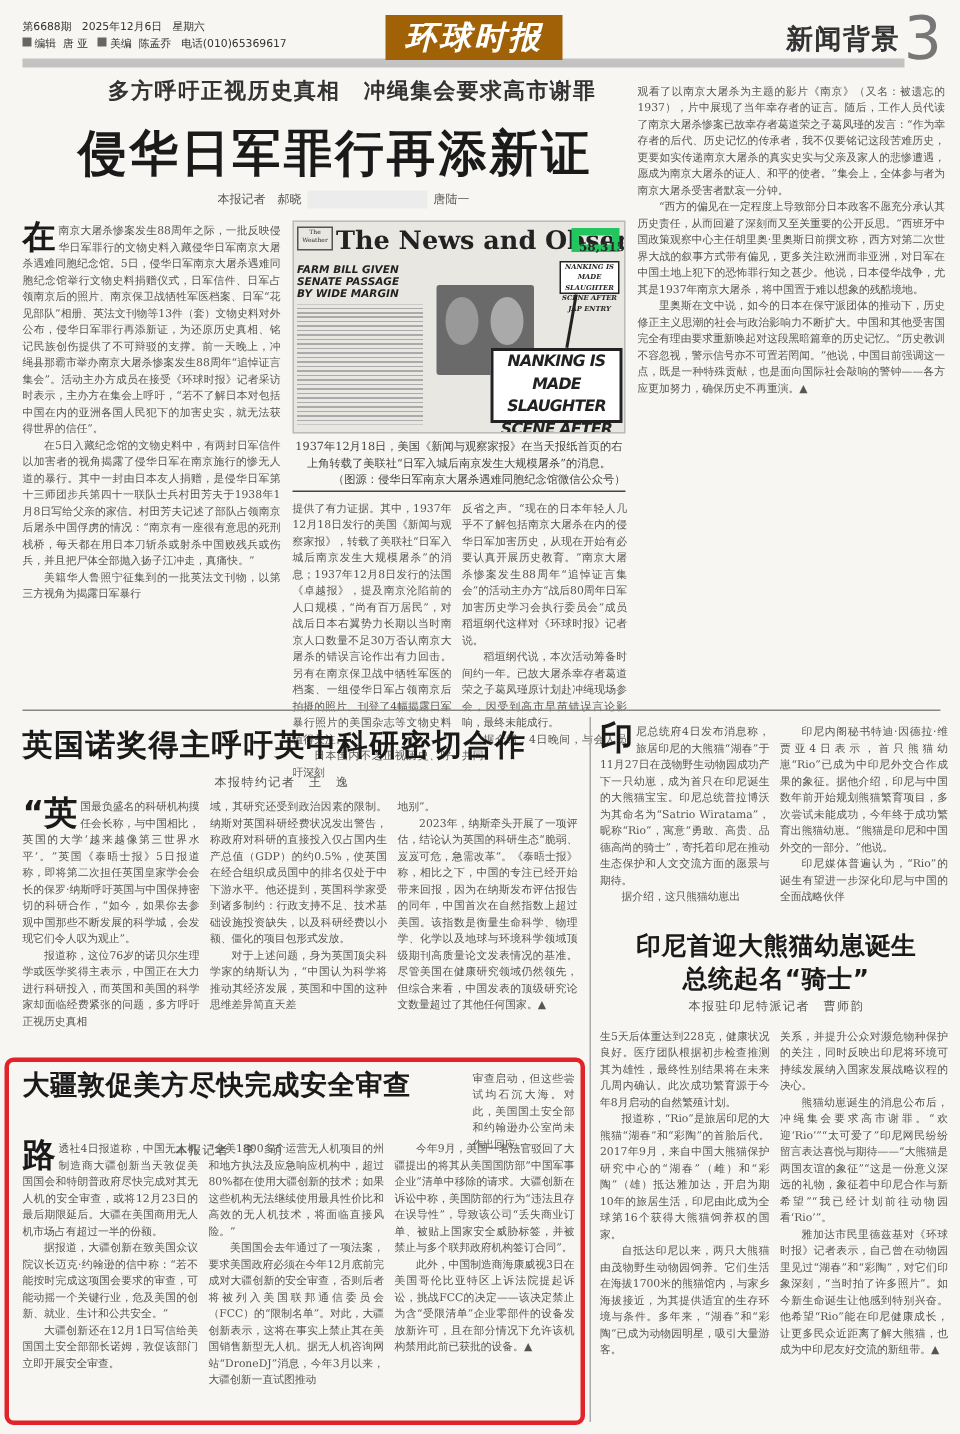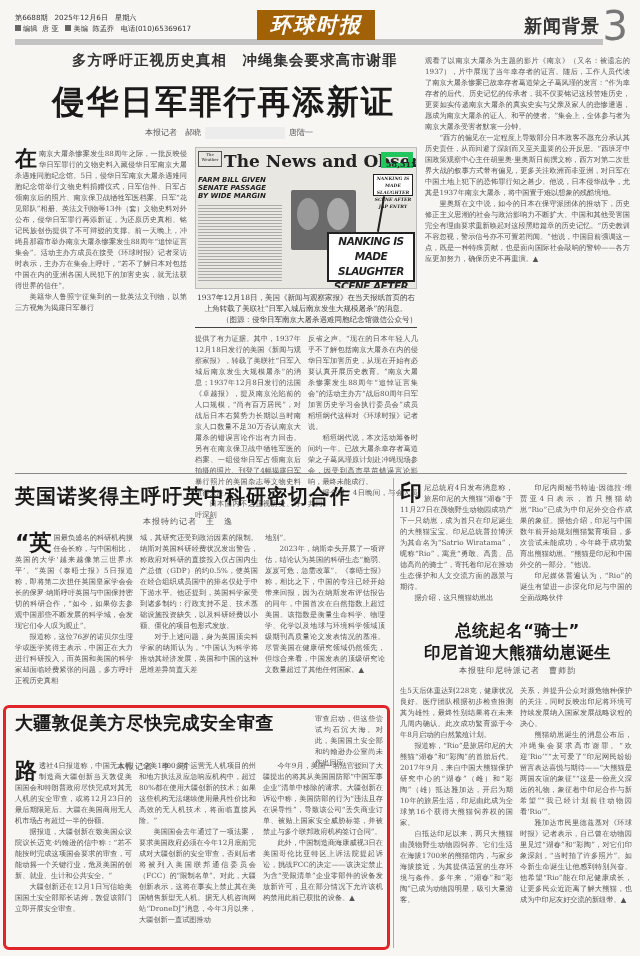--- a/index.html
+++ b/index.html
@@ -76,20 +76,21 @@
 </div>
 
 <div class="a1-kicker">多方呼吁正视历史真相　冲绳集会要求高市谢罪</div>
 <div class="a1-title">侵华日军罪行再添新证</div>
 <div class="a1-byline">
   <span>本报记者　郝晓</span><span class="blur"></span><span>唐陆一</span>
 </div>
 
 <div class="col" style="left:15px; top:148px; width:172px;">
   <p class="noind"><span class="dropcap">在</span><span>南京大屠杀惨案发生88周年之际，一批反映侵华日军罪行的文物史料入藏侵华日军南京大屠杀遇难同胞纪念馆。5日，侵华日军南京大屠杀遇难同胞纪念馆举行文物史料捐赠仪式，日军信件、日军占领南京后的照片、南京保卫战牺牲军医档案、日军“花见部队”相册、英法文刊物等13件（套）文物史料对外公布，侵华日军罪行再添新证，为还原历史真相、铭记民族创伤提供了不可辩驳的支撑。前一天晚上，冲绳县那霸市举办南京大屠杀惨案发生88周年“追悼证言集会”。活动主办方成员在接受《环球时报》记者采访时表示，主办方在集会上呼吁，“若不了解日本对包括中国在内的亚洲各国人民犯下的加害史实，就无法获得世界的信任”。</span></p>
+  <p>在5日入藏纪念馆的文物史料中，有两封日军信件以加害者的视角揭露了侵华日军在南京施行的惨无人道的暴行。其中一封由日本友人捐赠，是侵华日军第十三师团步兵第四十一联队士兵村田芳夫于1938年1月8日写给父亲的家信。村田芳夫记述了部队占领南京后屠杀中国俘虏的情况：“南京有一座很有意思的死刑栈桥，每天都在用日本刀斩杀或射杀中国败残兵或伤兵，并且把尸体全部抛入扬子江冲走，真痛快。”</p>
   <p>美籍华人鲁照宁征集到的一批英法文刊物，以第三方视角为揭露日军暴行</p>
 </div>
 
 <div class="photo">
   <div class="np-weather">The Weather</div>
   <div class="np-title">The News and Observer</div>
   <div class="np-num">58,315</div>
   <div class="np-hl" style="width:70px;">FARM BILL GIVEN SENATE PASSAGE BY WIDE MARGIN</div>
   <div class="np-cols"></div>
   <div class="np-faces"></div>
@@ -139,22 +140,22 @@
 
 <div class="col" style="left:400px; top:482px; width:113px;">
   <p class="noind"><span class="dropcap">印</span><span>尼总统府4日发布消息称，旅居印尼的大熊猫“湖春”于11月27日在茂物野生动物园成功产下一只幼崽，成为首只在印尼诞生的大熊猫宝宝。印尼总统普拉博沃为其命名为“Satrio Wiratama”，昵称“Rio”，寓意“勇敢、高贵、品德高尚的骑士”，寄托着印尼在推动生态保护和人文交流方面的愿景与期待。</span></p>
   <p>据介绍，这只熊猫幼崽出</p>
 </div>
 <div class="col" style="left:520px; top:482px; width:112px;">
   <p>印尼内阁秘书特迪·因德拉·维贾亚4日表示，首只熊猫幼崽“Rio”已成为中印尼外交合作成果的象征。据他介绍，印尼与中国数年前开始规划熊猫繁育项目，多次尝试未能成功，今年终于成功繁育出熊猫幼崽。“熊猫是印尼和中国外交的一部分。”他说。</p>
   <p>印尼媒体普遍认为，“Rio”的诞生有望进一步深化印尼与中国的全面战略伙伴</p>
 </div>
 <div class="a3-title">
+  <div>印尼首迎大熊猫幼崽诞生</div>
   <div>总统起名“骑士”</div>
-  <div>印尼首迎大熊猫幼崽诞生</div>
 </div>
 <div class="a3-byline">本报驻印尼特派记者　曹师韵</div>
 <div class="col" style="left:400px; top:685px; width:113px;">
   <p class="noind">生5天后体重达到228克，健康状况良好。医疗团队根据初步检查推测其为雄性，最终性别结果将在未来几周内确认。此次成功繁育源于今年8月启动的自然繁殖计划。</p>
   <p>报道称，“Rio”是旅居印尼的大熊猫“湖春”和“彩陶”的首胎后代。2017年9月，来自中国大熊猫保护研究中心的“湖春”（雌）和“彩陶”（雄）抵达雅加达，开启为期10年的旅居生活，印尼由此成为全球第16个获得大熊猫饲养权的国家。</p>
   <p>自抵达印尼以来，两只大熊猫由茂物野生动物园饲养。它们生活在海拔1700米的熊猫馆内，与家乡海拔接近，为其提供适宜的生存环境与条件。多年来，“湖春”和“彩陶”已成为动物园明星，吸引大量游客。</p>
 </div>
 <div class="col" style="left:520px; top:685px; width:112px;">
   <p class="noind">关系，并提升公众对濒危物种保护的关注，同时反映出印尼将环境可持续发展纳入国家发展战略议程的决心。</p>
   <p>熊猫幼崽诞生的消息公布后，冲绳集会要求高市谢罪。“欢迎‘Rio’”“太可爱了”印尼网民纷纷留言表达喜悦与期待——“大熊猫是两国友谊的象征”“这是一份意义深远的礼物，象征着中印尼合作与新希望”“我已经计划前往动物园看‘Rio’”。</p>

